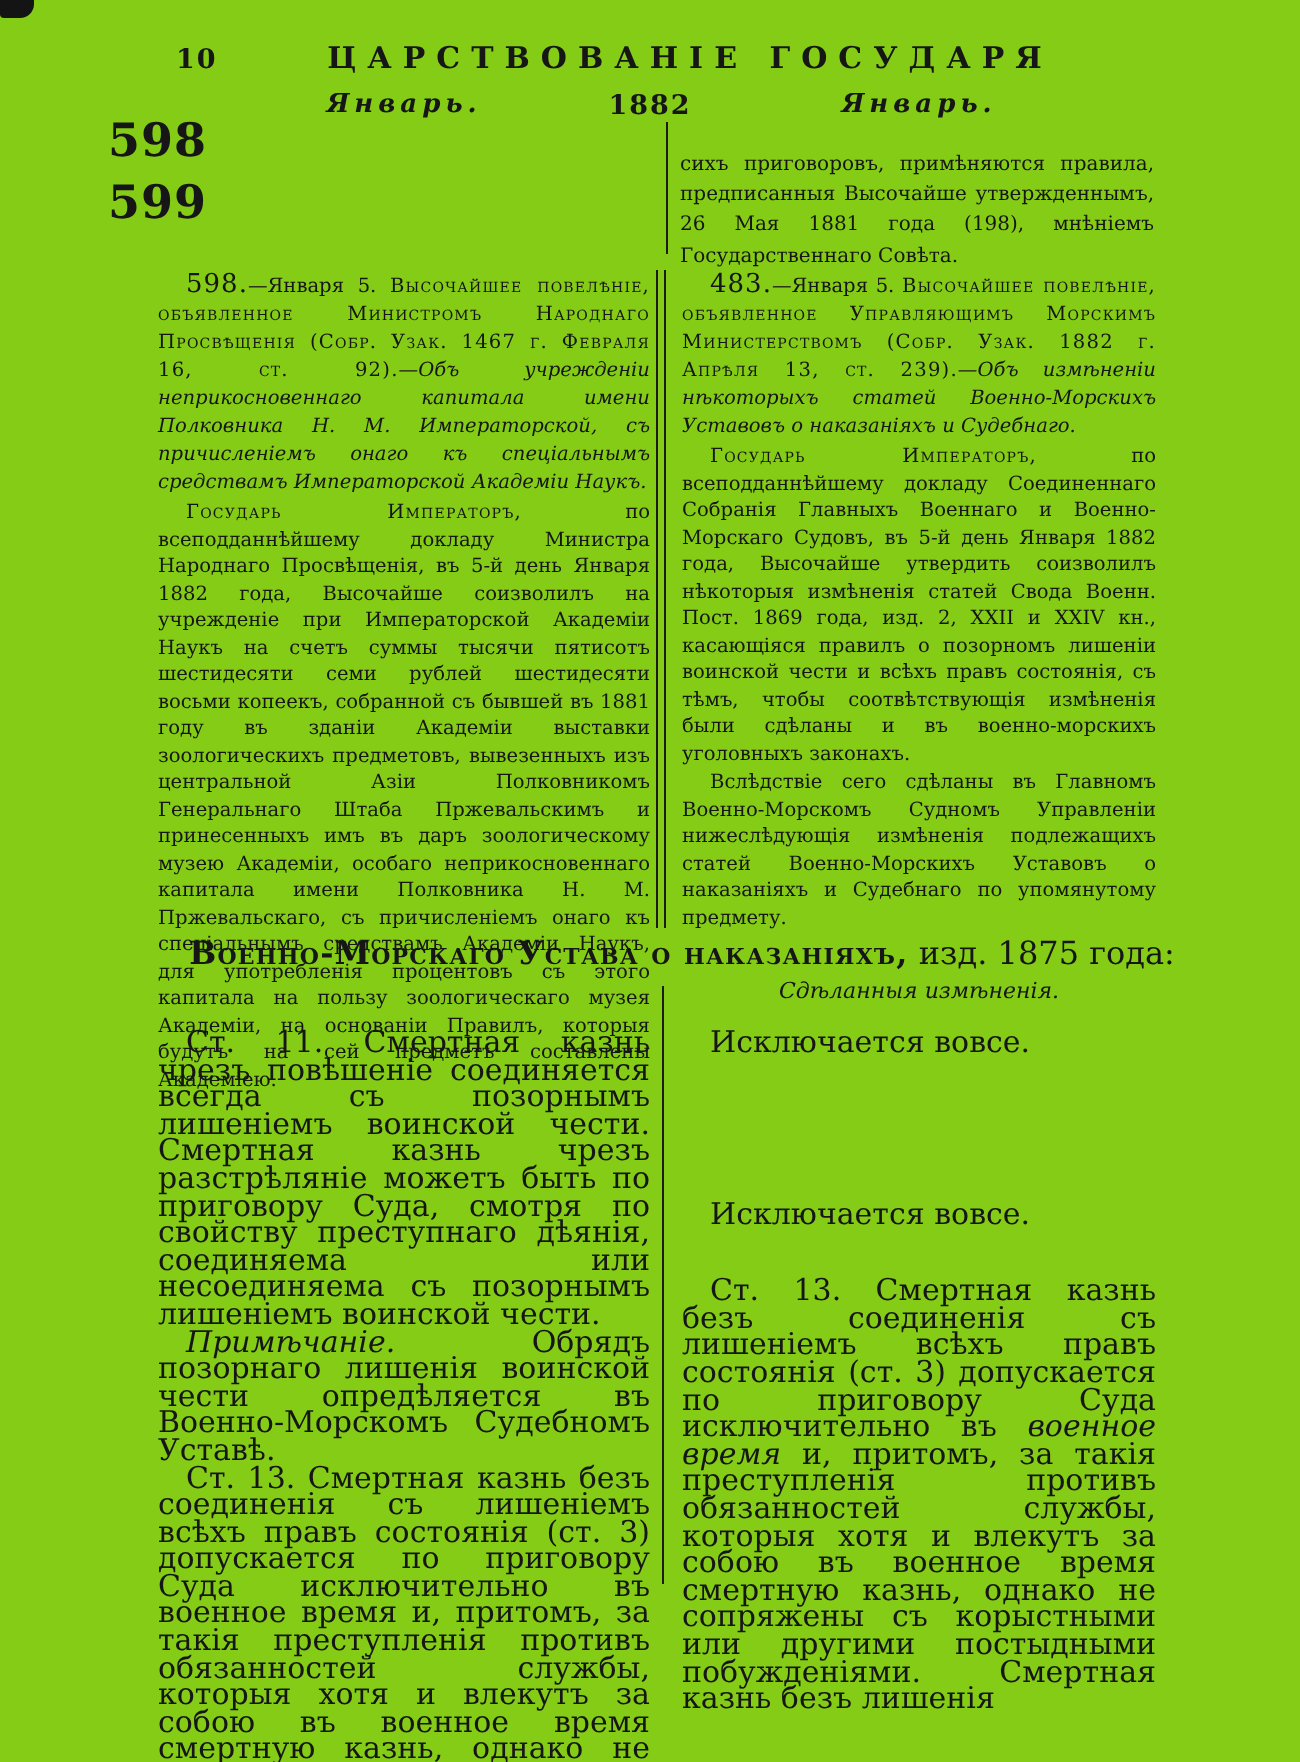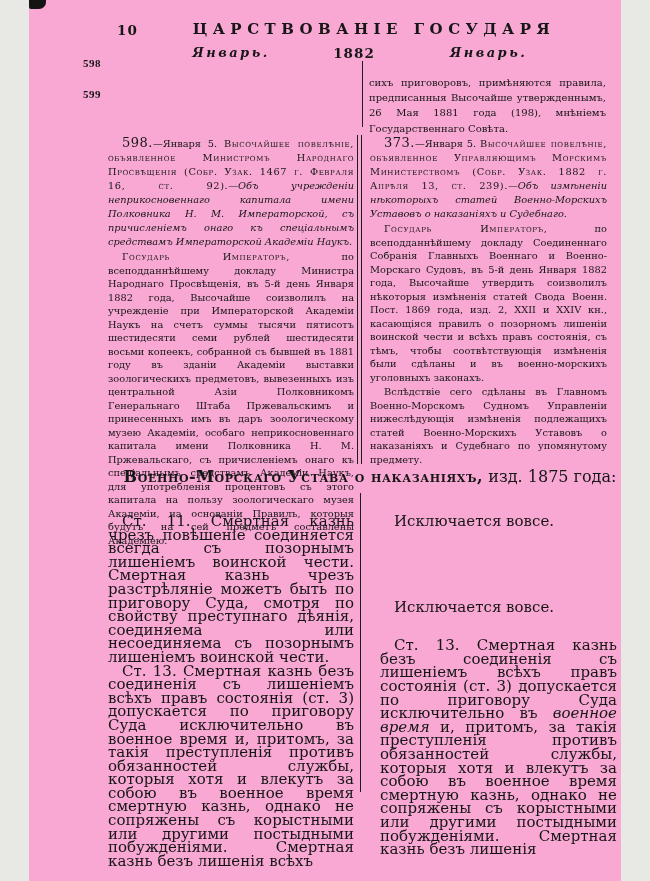--- a/index.html
+++ b/index.html
@@ -1,34 +1,34 @@
 <!DOCTYPE html>
 <html><head>
 <meta charset="utf-8">
 <style>
   html,body { margin:0; padding:0; background:#e8e8e4; }
   .page {
-    position:relative; width:592px; height:881px; margin:0 auto;
-    background:#f9a8d4; color:#161616; overflow:hidden;
+    position:relative; width:650px; height:881px; margin:0 auto;
+    background:#84cc16; color:#161616; overflow:hidden;
     font-family:"DejaVu Serif","Liberation Serif",serif;
   }
   p { margin:0; text-align:justify; }
   .sc { font-variant:small-caps; letter-spacing:.6px; }
   .it { font-style:italic; }
   .ind { text-indent:14px; }
 
   
   .corner-smudge { position:absolute; left:0; top:0; width:17px; height:9px; background:#141414; border-radius:0 0 7px 2px; }
   .page-num { position:absolute; left:88px; top:22px; font-size:13.5px; font-weight:bold; letter-spacing:1px; }
   .main-title { position:absolute; left:0; top:20px; width:650px; text-align:center; font-size:15px; font-weight:bold; letter-spacing:5.5px;padding-left:20px; }
   .month { position:absolute; top:45px; font-size:13px; font-weight:bold; font-style:italic; letter-spacing:2.5px; }
   .month.l { left:79px;  width:246px; text-align:center; }
   .month.r { left:341px; width:237px; text-align:center; }
   .year { position:absolute; left:0; top:45px; width:650px; text-align:center; font-size:13.5px; font-weight:600; letter-spacing:1px; }
-  .margin-num { position:absolute; left:54px; font-size:11px; font-weight:bold; letter-spacing:.5px;font-family:Liberation Serif, serif; }
+  .margin-num { position:absolute; left:54px; font-size:23px; font-weight:bold; letter-spacing:.5px; }
   .margin-num.n1 { top:57px; }
   .margin-num.n2 { top:88px; }
 
   
   .rule { position:absolute; background:#1c1c1c; width:1px; }
   .rule.top   { left:333px; top:61px;  height:66px; }
   .rule.table { left:331px; top:493px; height:299px; }
   .rule.dbl   { position:absolute; left:328px; top:135px; height:329px; width:3px;
                 background:transparent; border-left:1px solid #1c1c1c; border-right:1px solid #1c1c1c; }
 
@@ -42,21 +42,21 @@
   .entry .body { margin-top:1px; }
 
   
   .cmp-title { position:absolute; left:16px; top:467px; width:650px; text-align:center; font-size:16px; }
   .cmp-title .sc { font-weight:600; }
   .cmp-h { position:absolute; top:489px; font-size:11px; font-style:italic; text-align:center; }
   .cmp-h.l { left:79px;  width:246px; }
   .cmp-h.r { left:341px; width:237px; }
   .cmp-col { position:absolute; top:515px; font-size:15px; line-height:13.6px; }
   .cmp-col.l { left:79px;  width:246px; }
-  .cmp-col.r { left:351px; width:237px; }
+  .cmp-col.r { left:341px; width:237px; }
   .cmp-col .sp1 { margin-top:72px; }
   .cmp-col .sp2 { margin-top:25px; }
 </style>
 </head>
 <body>
 
 <div class="page">
 
   <div class="corner-smudge"></div>
 
@@ -75,30 +75,32 @@
   <div class="carryover">
     <p>сихъ приговоровъ, примѣняются правила, предписанныя Высочайше утвержденнымъ, 26 Мая 1881 года (198), мнѣніемъ Государственнаго Совѣта.</p>
   </div>
 
   <div class="entry l">
     <p class="head ind"><span class="num">598.</span><span>—Января 5. </span><span class="sc">Высочайшее повелѣніе, объявленное Министромъ Народнаго Просвѣщенія (Собр. Узак. 1467 г. Февраля 16, ст. 92).</span><span class="it">—Объ учрежденіи неприкосновеннаго капитала имени Полковника Н. М. Императорской, съ причисленіемъ онаго къ спеціальнымъ средствамъ Императорской Академіи Наукъ.</span></p>
     <p class="body ind"><span class="sc">Государь Императоръ</span><span>, по всеподданнѣйшему докладу Министра Народнаго Просвѣщенія, въ 5-й день Января 1882 года, Высочайше соизволилъ на учрежденіе при Императорской Академіи Наукъ на счетъ суммы тысячи пятисотъ шестидесяти семи рублей шестидесяти восьми копеекъ, собранной съ бывшей въ 1881 году въ зданіи Академіи выставки зоологическихъ предметовъ, вывезенныхъ изъ центральной Азіи Полковникомъ Генеральнаго Штаба Пржевальскимъ и принесенныхъ имъ въ даръ зоологическому музею Академіи, особаго неприкосновеннаго капитала имени Полковника Н. М. Пржевальскаго, съ причисленіемъ онаго къ спеціальнымъ средствамъ Академіи Наукъ, для употребленія процентовъ съ этого капитала на пользу зоологическаго музея Академіи, на основаніи Правилъ, которыя будутъ на сей предметъ составлены Академіею.</span></p>
   </div>
 
   <div class="entry r">
-    <p class="head ind"><span class="num">373.</span><span>—Января 5. </span><span class="sc">Высочайшее повелѣніе, объявленное Управляющимъ Морскимъ Министерствомъ (Собр. Узак. 1882 г. Апрѣля 13, ст. 239).</span><span class="it">—Объ измѣненіи нѣкоторыхъ статей Военно-Морскихъ Уставовъ о наказаніяхъ и Судебнаго.</span></p>
+    <p class="head ind"><span class="num">483.</span><span>—Января 5. </span><span class="sc">Высочайшее повелѣніе, объявленное Управляющимъ Морскимъ Министерствомъ (Собр. Узак. 1882 г. Апрѣля 13, ст. 239).</span><span class="it">—Объ измѣненіи нѣкоторыхъ статей Военно-Морскихъ Уставовъ о наказаніяхъ и Судебнаго.</span></p>
     <p class="body ind"><span class="sc">Государь Императоръ</span><span>, по всеподданнѣйшему докладу Соединеннаго Собранія Главныхъ Военнаго и Военно-Морскаго Судовъ, въ 5-й день Января 1882 года, Высочайше утвердить соизволилъ нѣкоторыя измѣненія статей Свода Военн. Пост. 1869 года, изд. 2, XXII и XXIV кн., касающіяся правилъ о позорномъ лишеніи воинской чести и всѣхъ правъ состоянія, съ тѣмъ, чтобы соотвѣтствующія измѣненія были сдѣланы и въ военно-морскихъ уголовныхъ законахъ.</span></p>
     <p class="body ind">Вслѣдствіе сего сдѣланы въ Главномъ Военно-Морскомъ Судномъ Управленіи нижеслѣдующія измѣненія подлежащихъ статей Военно-Морскихъ Уставовъ о наказаніяхъ и Судебнаго по упомянутому предмету.</p>
   </div>
 
   <div class="cmp-title"><span class="sc">Военно-Морскаго Устава о наказаніяхъ,</span><span> изд. 1875 года:</span></div>
 
+  <div class="cmp-h r">Сдѣланныя измѣненія.</div>
 
   <div class="cmp-col l">
     <p class="ind">Ст. 11. Смертная казнь чрезъ повѣшеніе соединяется всегда съ позорнымъ лишеніемъ воинской чести. Смертная казнь чрезъ разстрѣляніе можетъ быть по приговору Суда, смотря по свойству преступнаго дѣянія, соединяема или несоединяема съ позорнымъ лишеніемъ воинской чести.</p>
+    <p class="ind"><span class="it">Примѣчаніе.</span><span> Обрядъ позорнаго лишенія воинской чести опредѣляется въ Военно-Морскомъ Судебномъ Уставѣ.</span></p>
     <p class="ind">Ст. 13. Смертная казнь безъ соединенія съ лишеніемъ всѣхъ правъ состоянія (ст. 3) допускается по приговору Суда исключительно въ военное время и, притомъ, за такія преступленія противъ обязанностей службы, которыя хотя и влекутъ за собою въ военное время смертную казнь, однако не сопряжены съ корыстными или другими постыдными побужденіями. Смертная казнь безъ лишенія всѣхъ</p>
   </div>
 
   <div class="cmp-col r">
     <p class="ind">Исключается вовсе.</p>
     <p class="ind sp1">Исключается вовсе.</p>
     <p class="ind sp2"><span>Ст. 13. Смертная казнь безъ соединенія съ лишеніемъ всѣхъ правъ состоянія (ст. 3) допускается по приговору Суда исключительно въ </span><span class="it">военное время</span><span> и, притомъ, за такія преступленія противъ обязанностей службы, которыя хотя и влекутъ за собою въ военное время смертную казнь, однако не сопряжены съ корыстными или другими постыдными побужденіями. Смертная казнь безъ лишенія</span></p>
   </div>
 
 </div>

